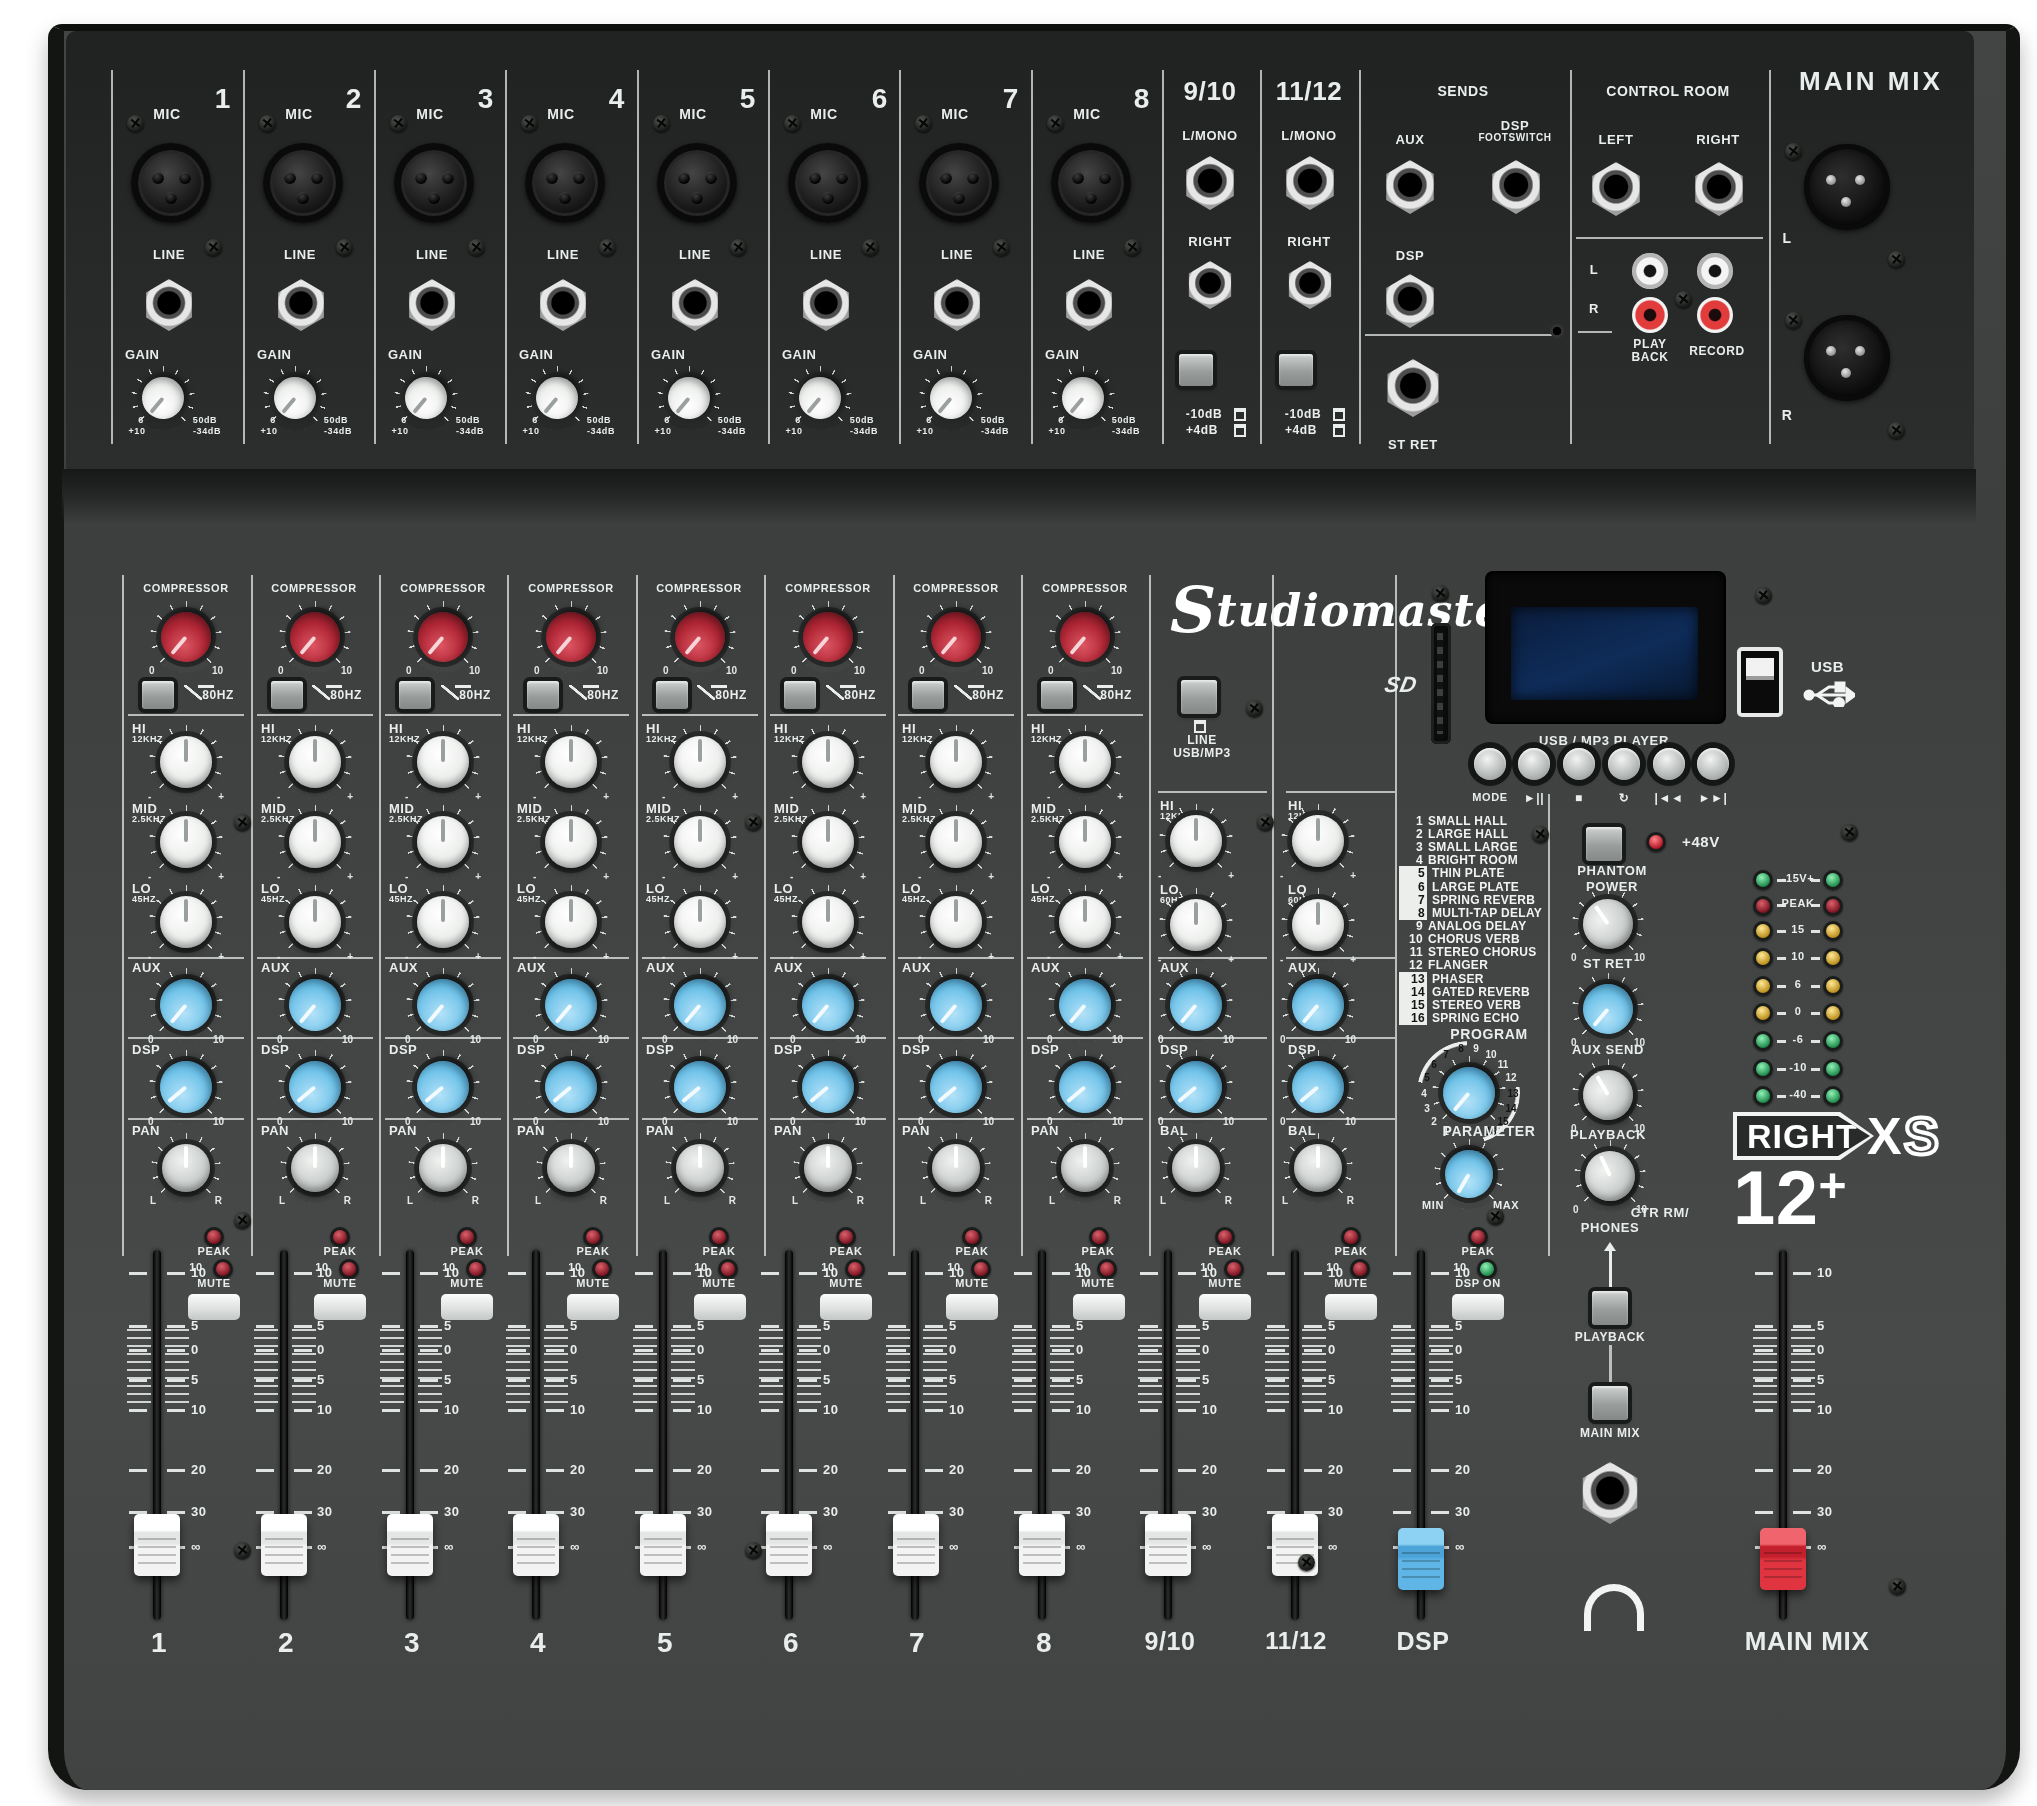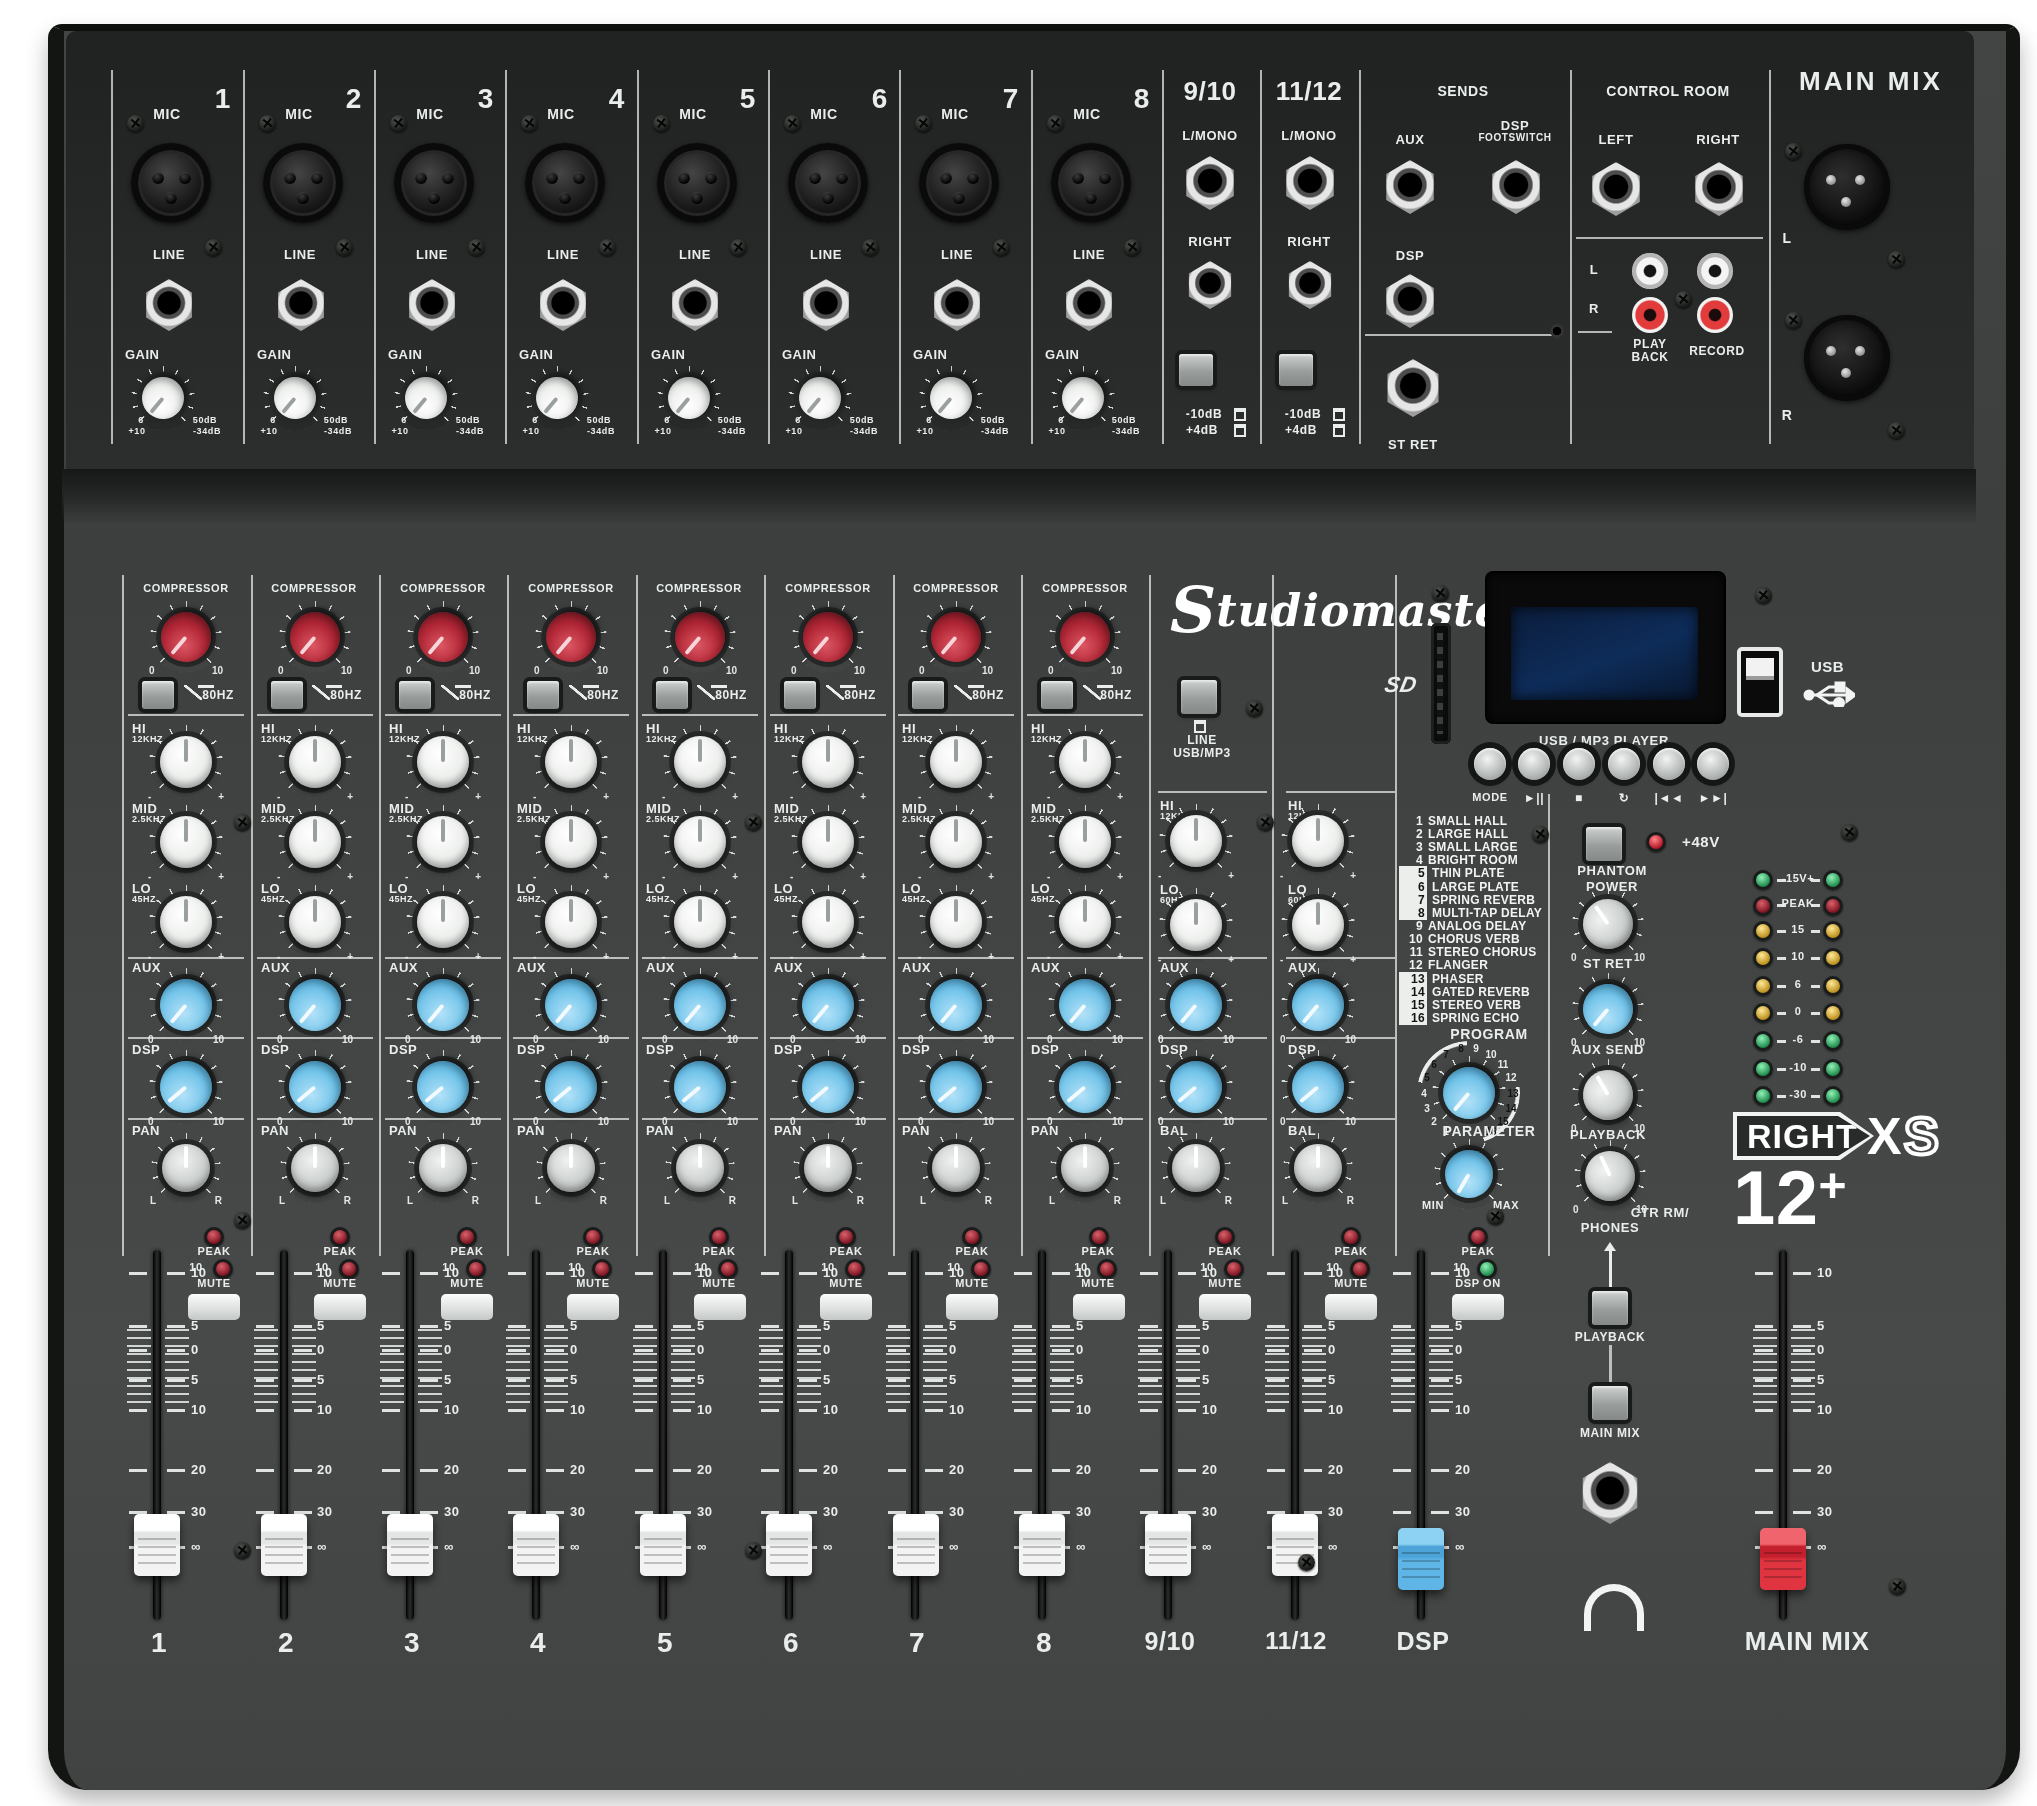--- a/index.html
+++ b/index.html
@@ -1306,21 +1306,21 @@
       <div class="lbl" style="left:1798px;top:1034px;font-size:11px;">-6</div>
       <div class="led led-green" style="left:1753px;top:1059px;width:14px;height:14px"></div>
       <div class="led led-green" style="left:1823px;top:1059px;width:14px;height:14px"></div>
       <div class="dash" style="left:1777px;top:1068px;width:9px"></div>
       <div class="dash" style="left:1811px;top:1068px;width:9px"></div>
       <div class="lbl" style="left:1798px;top:1062px;font-size:11px;">-10</div>
       <div class="led led-green" style="left:1753px;top:1086px;width:14px;height:14px"></div>
       <div class="led led-green" style="left:1823px;top:1086px;width:14px;height:14px"></div>
       <div class="dash" style="left:1777px;top:1095px;width:9px"></div>
       <div class="dash" style="left:1811px;top:1095px;width:9px"></div>
-      <div class="lbl" style="left:1798px;top:1089px;font-size:11px;">-30</div>
+      <div class="lbl" style="left:1798px;top:1089px;font-size:11px;">-40</div>
       <div class="club-arrow" style="left:1733px;top:1112px;width:141px;height:48px">
         <div class="in">RIGHT</div>
       </div>
       <div class="club-x" style="left:1867px;top:1106px">X</div>
       <div class="club-s" style="left:1904px;top:1106px">S</div>
       <div class="lbl-l" style="left:1733px;top:1158px;font-size:76px;font-weight:bold;color:#fff;">12<span style="font-size:48px;vertical-align:22px;">+</span></div>
       <div class="led led-darkred" style="left:204px;top:1227px;width:14px;height:14px"></div>
       <div class="lbl" style="left:214px;top:1246px;font-size:11px;">PEAK</div>
       <div class="lbl" style="left:196px;top:1262px;font-size:11px;">10</div>
       <div class="led led-darkred" style="left:213px;top:1259px;width:14px;height:14px"></div>

